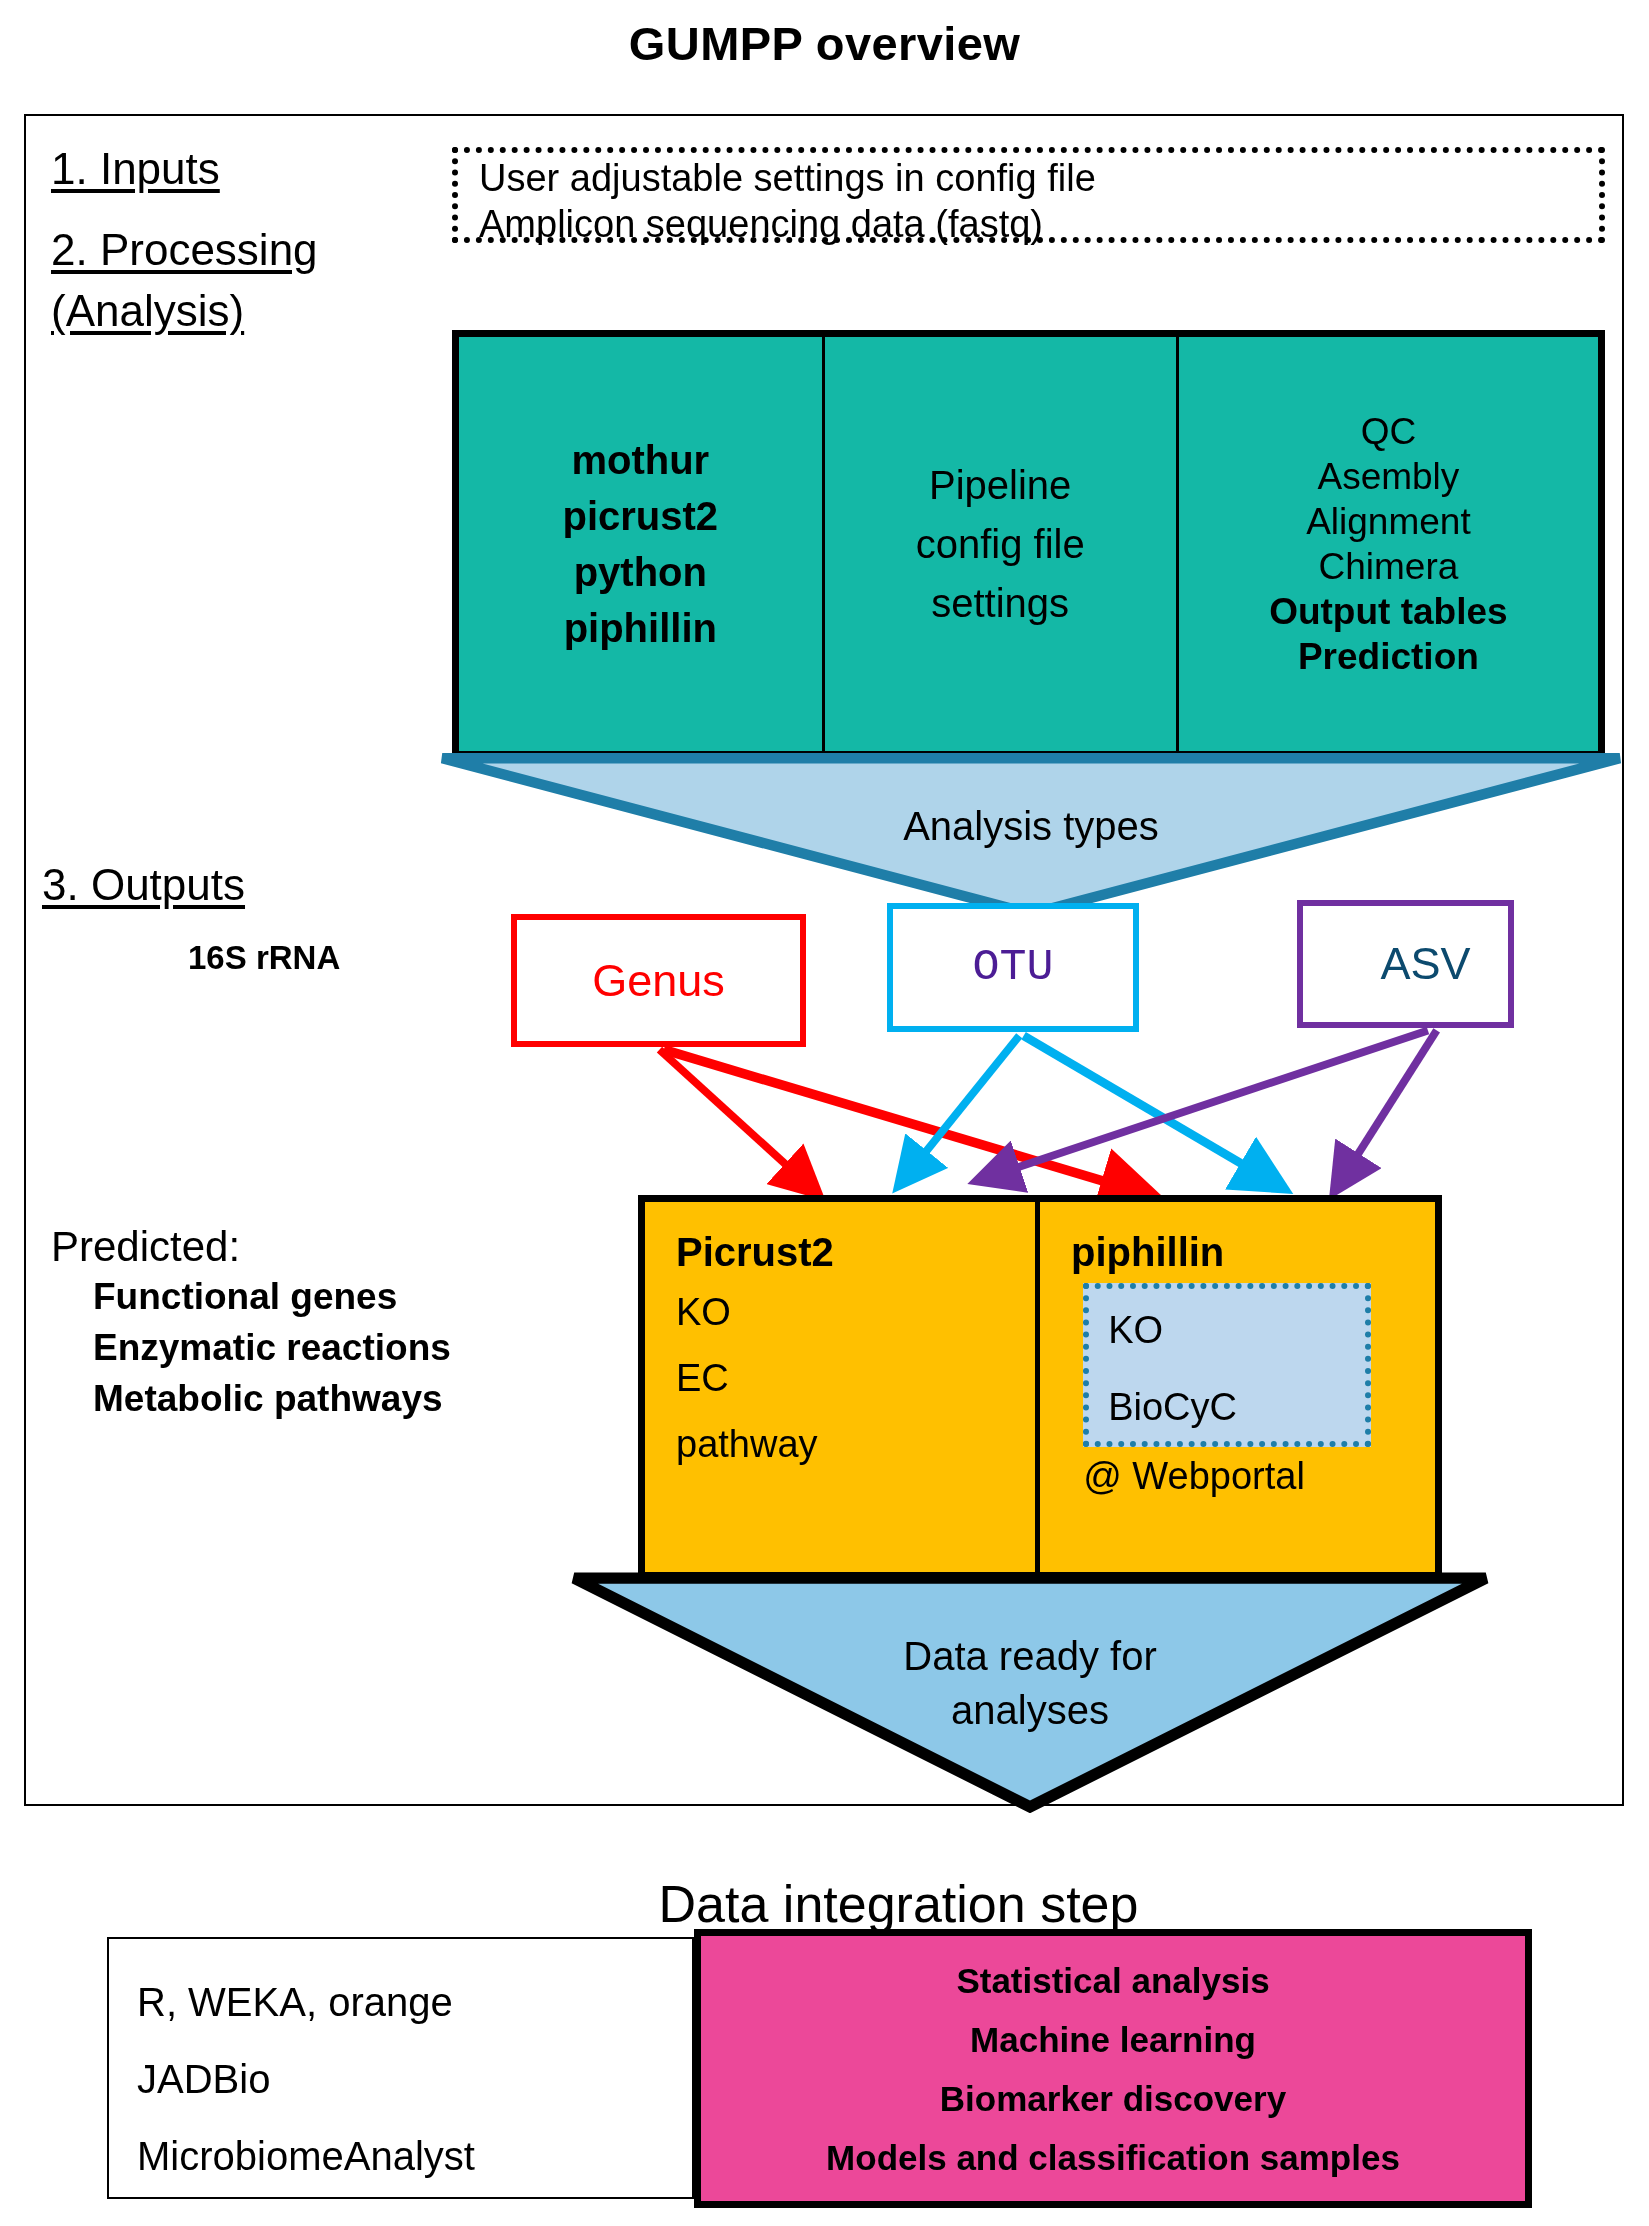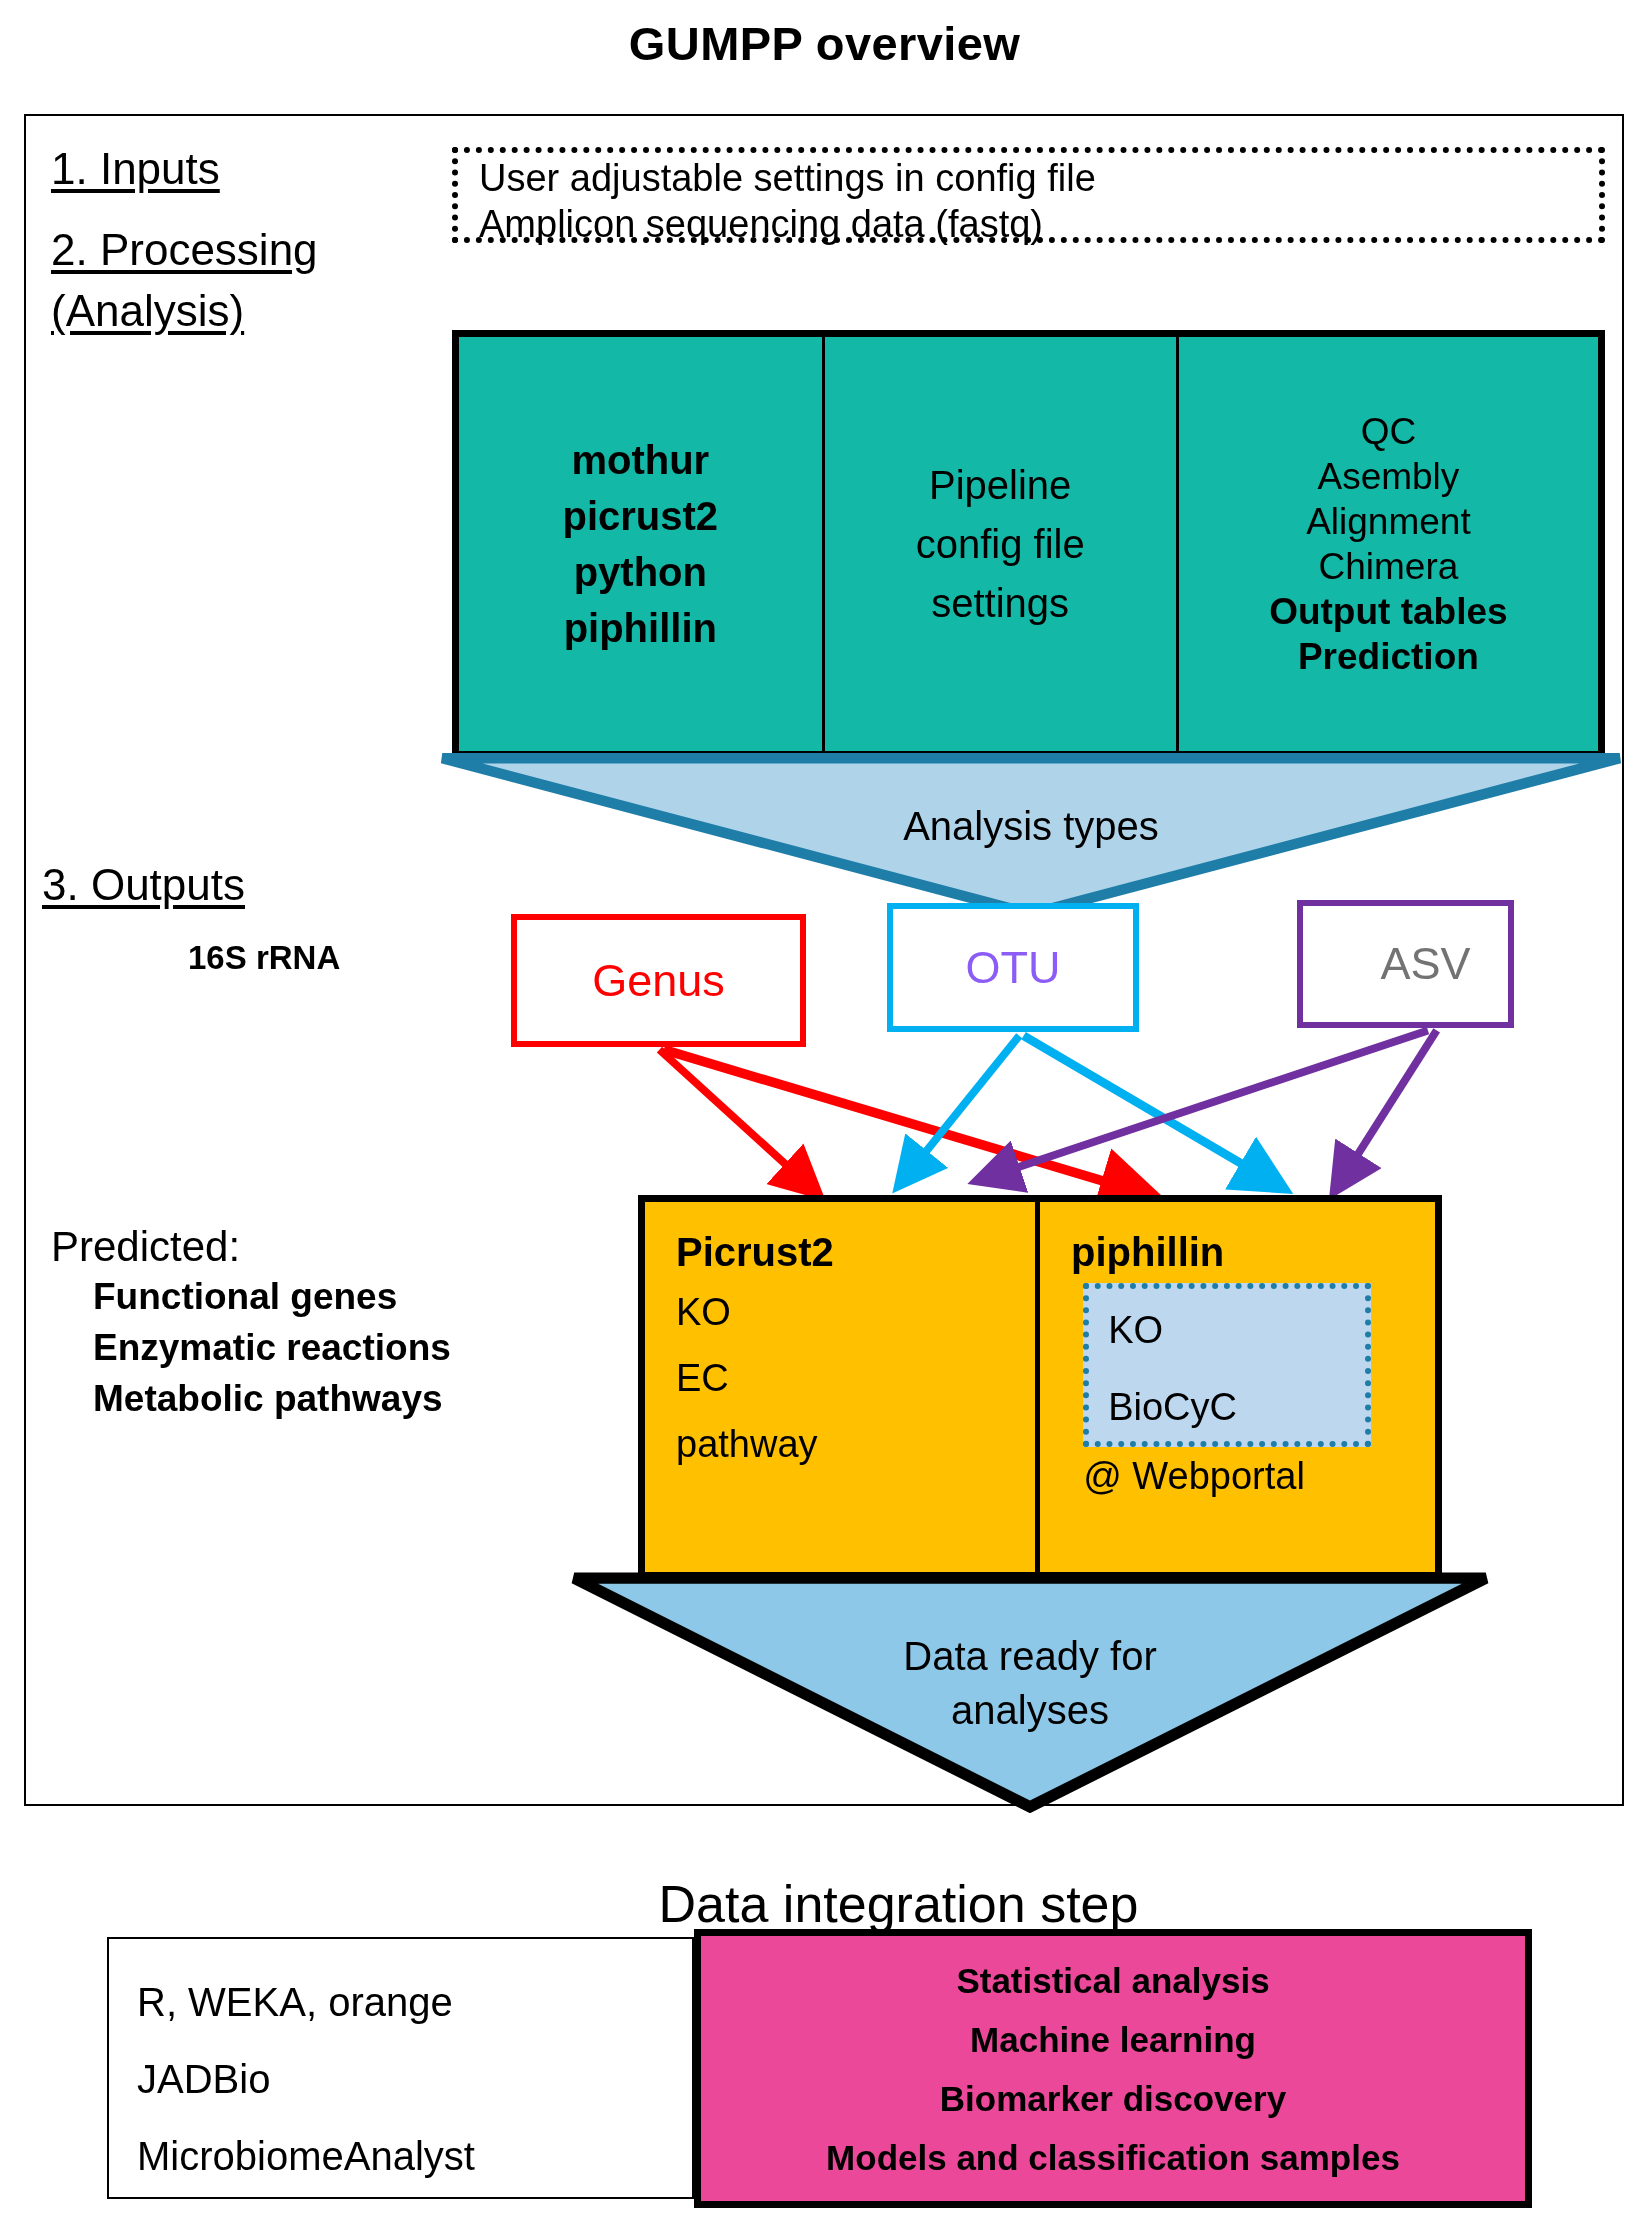--- a/index.html
+++ b/index.html
@@ -65,24 +65,24 @@
   .type-box{
     box-sizing:border-box;display:flex;align-items:center;
     justify-content:center;background:#fff;
   }
   .type-box span{font-size:45px;}
   #box-genus{left:511px;top:914px;width:295px;height:133px;
              border:6.1px solid #FF0000;}
   #box-genus span{color:#FF0000;}
   #box-otu{left:887px;top:903px;width:252px;height:129px;
            border:6.1px solid #00B0F0;}
-  #box-otu span{color:#8b5cf6;}
+  #box-otu span{color:#4c1d95;font-family:Liberation Mono, monospace;}
   #box-asv{left:1297px;top:900px;width:217px;height:128px;
            border:6.1px solid #7030A0;}
-  #box-asv span{color:#737373;margin-left:40px;}
+  #box-asv span{color:#0c4a6e;margin-left:40px;}
 
   
   #arrow-layer{left:0;top:0;width:1649px;height:2226px;pointer-events:none;}
 
   
   #predicted-block{left:51px;top:1223px;}
   #predicted-block .head{font-size:42px;}
   #predicted-block .it{font-size:37px;font-weight:bold;margin-left:42px;line-height:51px;}
 
   

